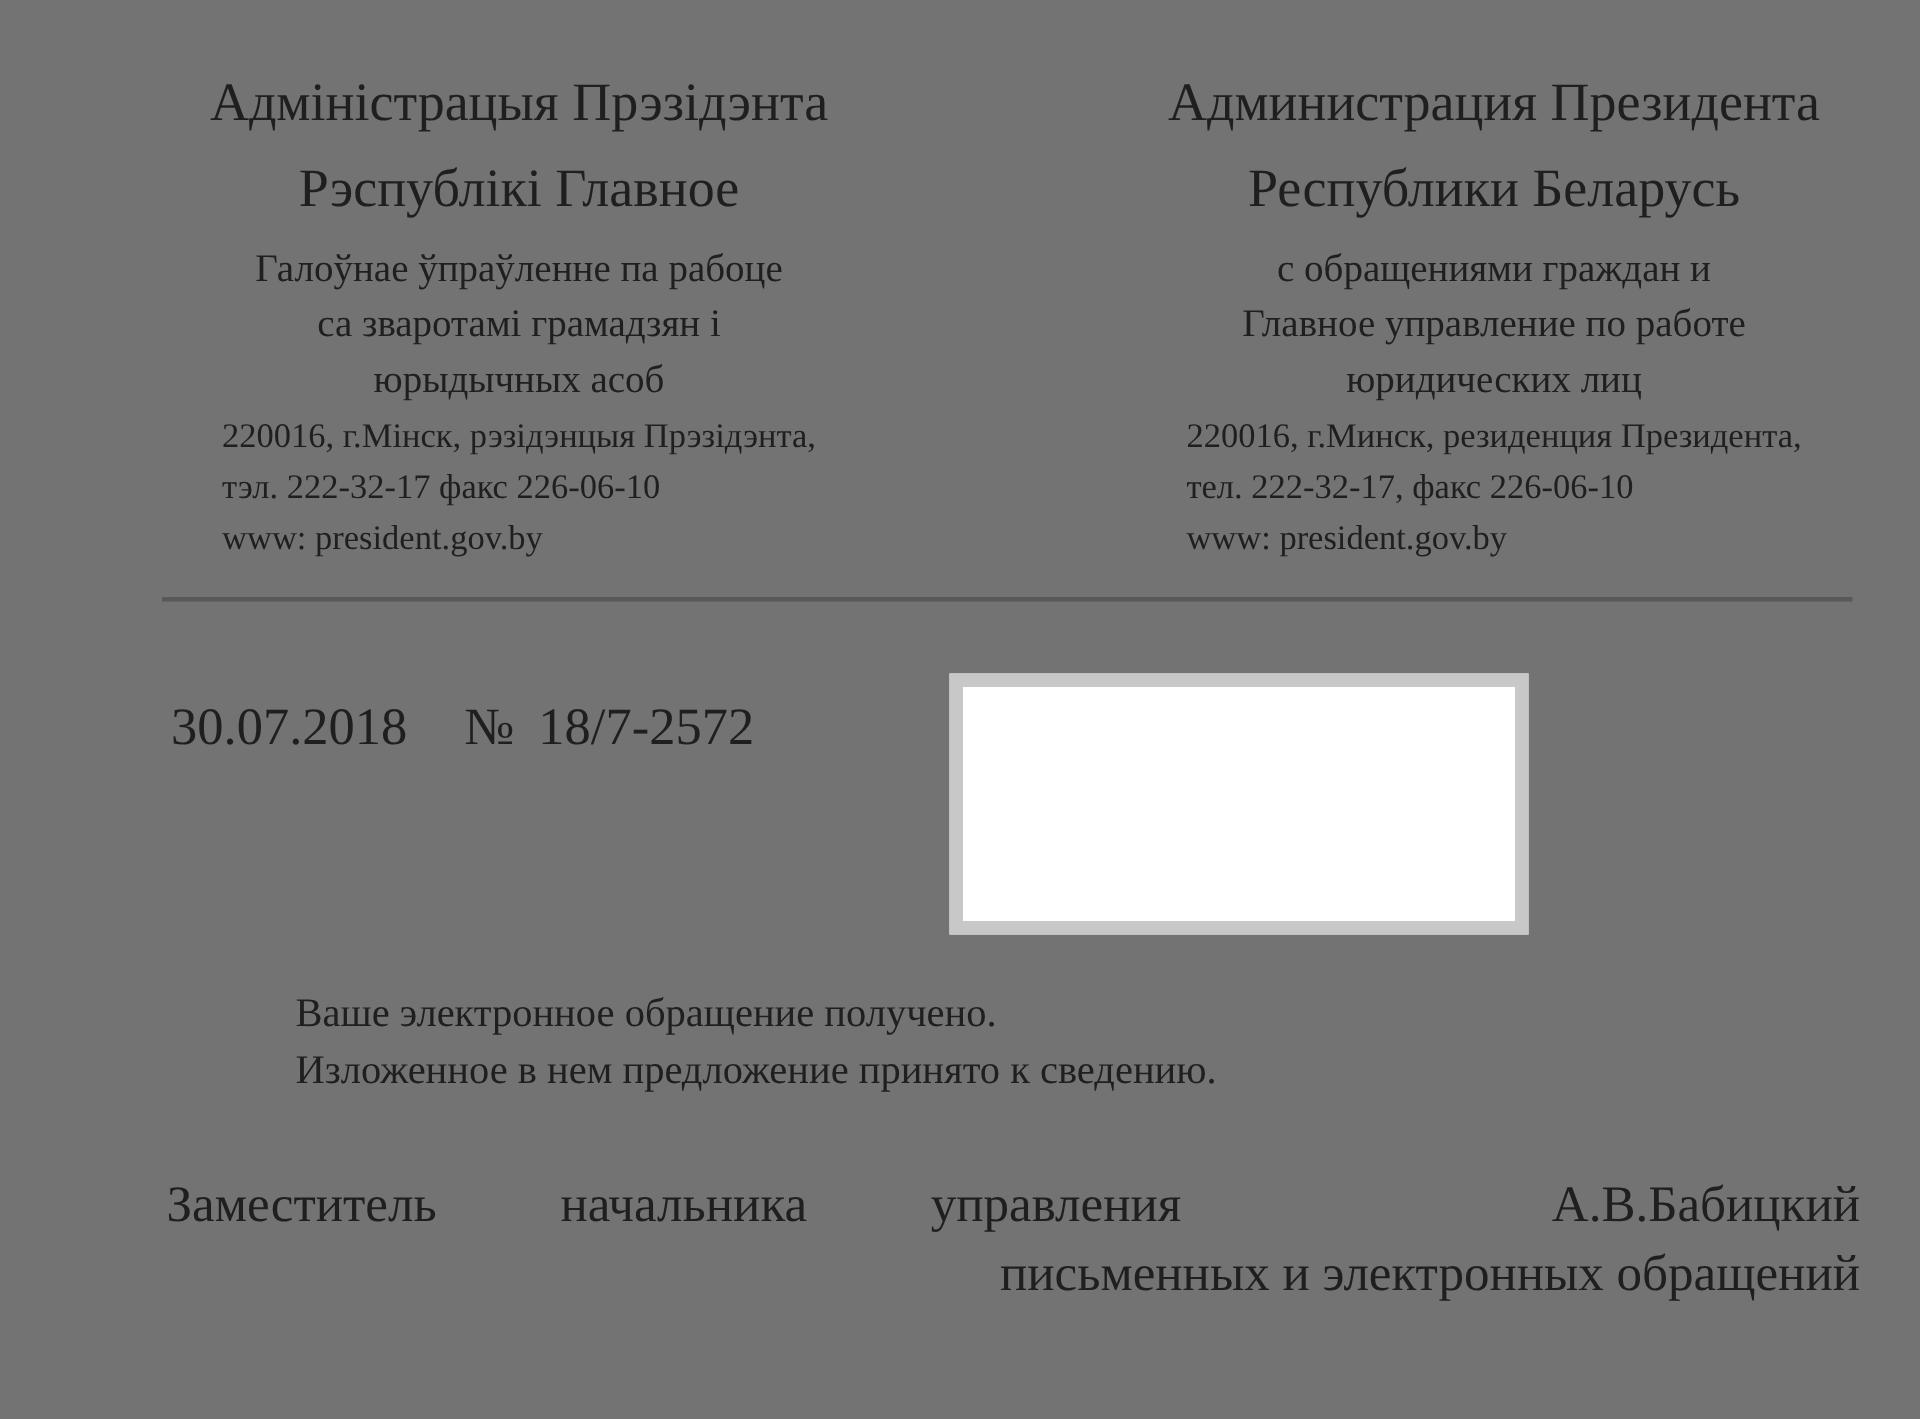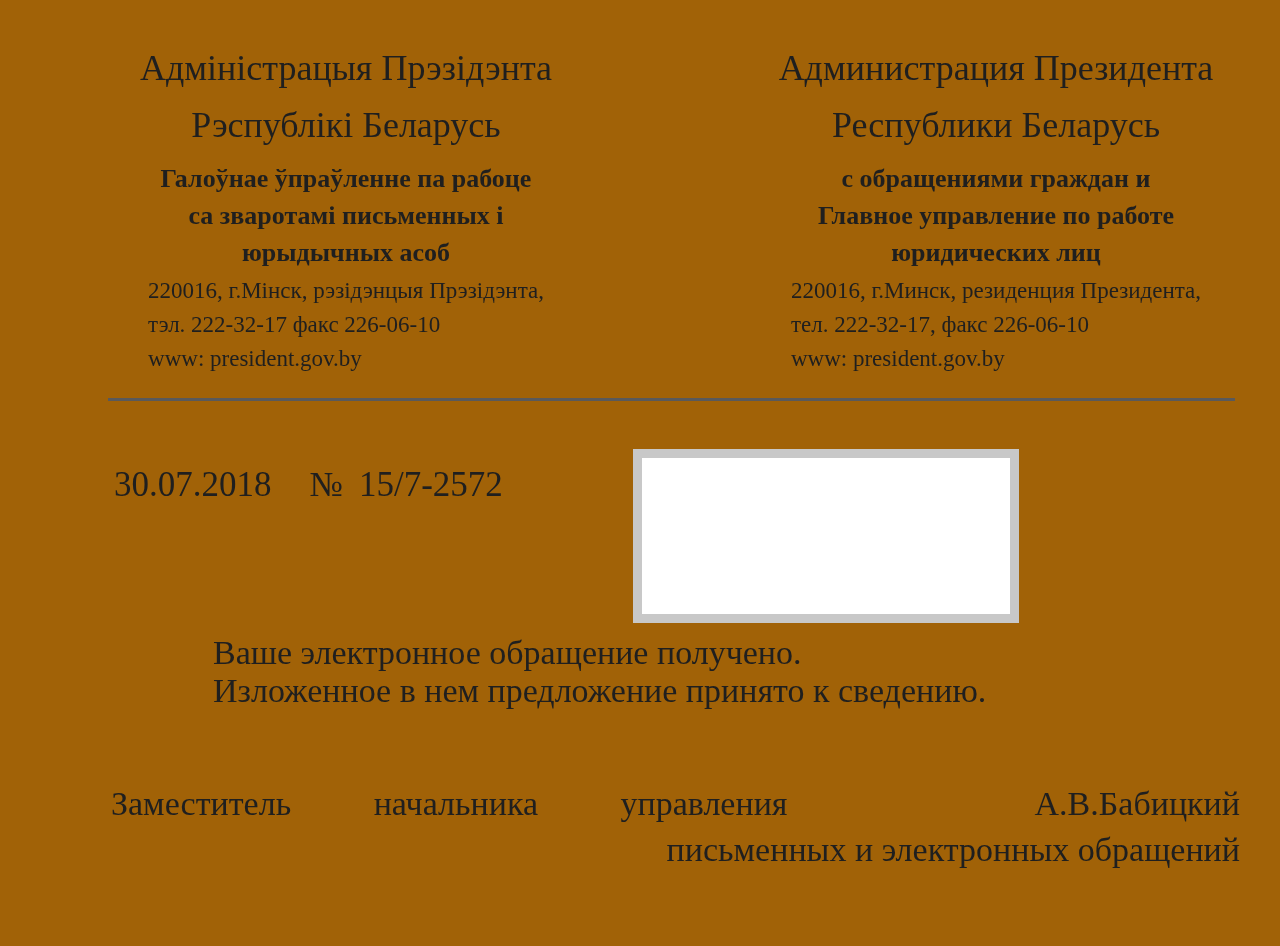--- a/index.html
+++ b/index.html
@@ -4,42 +4,42 @@
 <style>
   html, body {
     margin: 0;
     padding: 0;
     background: #ffffff;
   }
   .page {
     position: relative;
     width: 1280px;
     height: 946px;
-    background: #a16207;
+    background: #737373;
     overflow: hidden;
     font-family: "Liberation Serif", "DejaVu Serif", serif;
     color: #1f1f1f;
   }
   .lh-col {
     position: absolute;
     top: 40px;
     width: 478px;
     text-align: center;
   }
   .lh-col.left  { left: 107px; }
   .lh-col.right { left: 757px; }
   .org-line {
     font-size: 36px;
     line-height: 57px;
     white-space: nowrap;
   }
   .dept-block {
     margin-top: 6px;
     font-size: 26px;
-    font-weight: bold;
+    font-weight: normal;
     line-height: 37px;
   }
   .dept-block div { white-space: nowrap; }
   .addr-block {
     display: inline-block;
     margin-top: 3px;
     font-size: 23px;
     line-height: 34px;
     text-align: left;
   }
@@ -68,25 +68,24 @@
     top: 449px;
     width: 386px;
     height: 174px;
     box-sizing: border-box;
     border: 9px solid #c8c8c8;
     background: #ffffff;
   }
   .body-par {
     position: absolute;
     left: 197px;
-    top: 634px;
+    top: 656px;
     width: 900px;
-    font-size: 34px;
+    font-size: 27px;
     line-height: 38px;
-    margin-left: 16px;
   }
   .body-par div { white-space: nowrap; }
   .signature {
     position: absolute;
     left: 111px;
     top: 784px;
     width: 1129px;
     font-size: 34px;
     line-height: 40px;
   }
@@ -106,24 +105,24 @@
     text-align: right;
   }
 </style>
 </head>
 <body>
 
 <div class="page">
 
   <div class="lh-col left">
     <div class="org-line">Адміністрацыя Прэзідэнта</div>
-    <div class="org-line">Рэспублікі Беларусь</div>
+    <div class="org-line">Рэспублікі Главное</div>
     <div class="dept-block">
       <div>Галоўнае ўпраўленне па рабоце</div>
-      <div>са зваротамі письменных і</div>
+      <div>са зваротамі грамадзян і</div>
       <div>юрыдычных асоб</div>
     </div>
     <div class="addr-block">
       <div>220016, г.Мінск, рэзідэнцыя Прэзідэнта,</div>
       <div>тэл. 222-32-17 факс 226-06-10</div>
       <div>www: president.gov.by</div>
     </div>
   </div>
 
   <div class="lh-col right">
@@ -137,21 +136,21 @@
     <div class="addr-block">
       <div>220016, г.Минск, резиденция Президента,</div>
       <div>тел. 222-32-17, факс 226-06-10</div>
       <div>www: president.gov.by</div>
     </div>
   </div>
 
   <div class="rule"></div>
 
   <div class="ref-line">
-    <span class="ref-date">30.07.2018</span><span class="ref-no-sign">№</span><span class="ref-number">15/7-2572</span>
+    <span class="ref-date">30.07.2018</span><span class="ref-no-sign">№</span><span class="ref-number">18/7-2572</span>
   </div>
 
   <div class="stamp-box"></div>
 
   <div class="body-par">
     <div>Ваше электронное обращение получено.</div>
     <div>Изложенное в нем предложение принято к сведению.</div>
   </div>
 
   <div class="signature">

